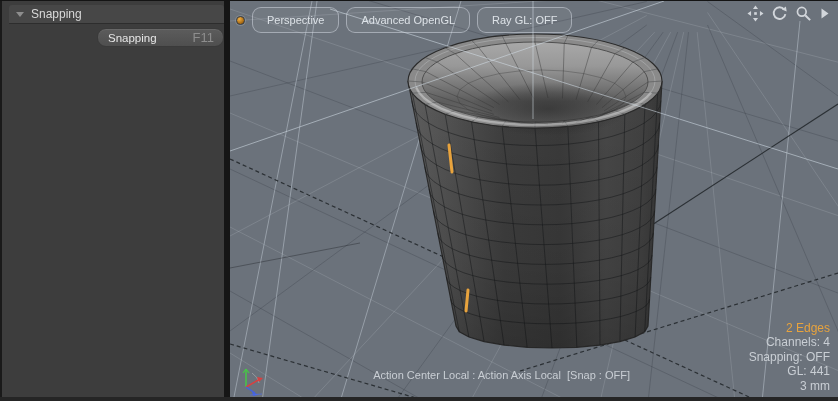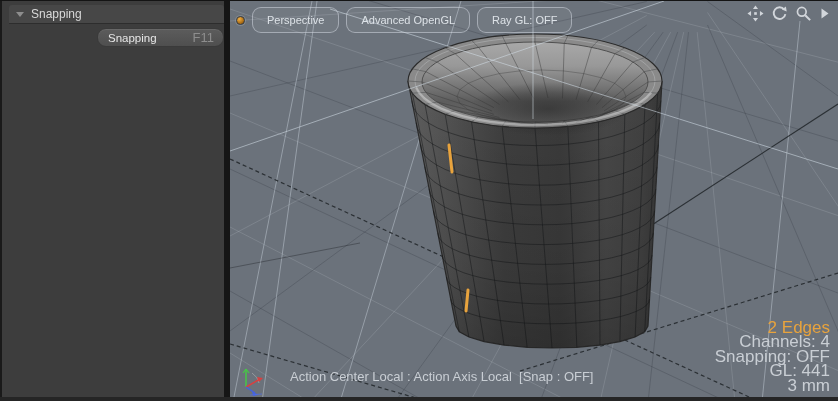--- a/index.html
+++ b/index.html
@@ -62,27 +62,27 @@
     color:#dde2e7; font-size:11px; line-height:15px;
     display:flex; align-items:center; white-space:nowrap;
   }
   .vp-icons {
     position:absolute; right:8px; top:4px; display:flex; align-items:center; gap:7px; z-index:5;
   }
   .vp-icons svg { display:block; }
 
   .vp-stats {
     position:absolute; right:8px; bottom:9px; text-align:right;
-    font-size:17px; line-height:14.5px; color:#c9ced4; z-index:5;
+    font-size:12px; line-height:14.5px; color:#c9ced4; z-index:5;
   }
   .vp-stats .sel { color:#e8a33d; }
 
   .vp-statusline {
-    position:absolute; left:60px; top:368px; width:340px; text-align:left;
-    font-size:13px; color:#c9ced4; white-space:pre; z-index:5;
+    position:absolute; left:60px; top:368px; width:340px; text-align:right;
+    font-size:11px; color:#c9ced4; white-space:pre; z-index:5;
   }
 
   .bottom-strip {
     position:absolute; left:0; bottom:0; width:838px; height:4px; background:#252525; z-index:6;
   }
 </style>
 </head>
 <body>
 
 <div class="left-panel">

